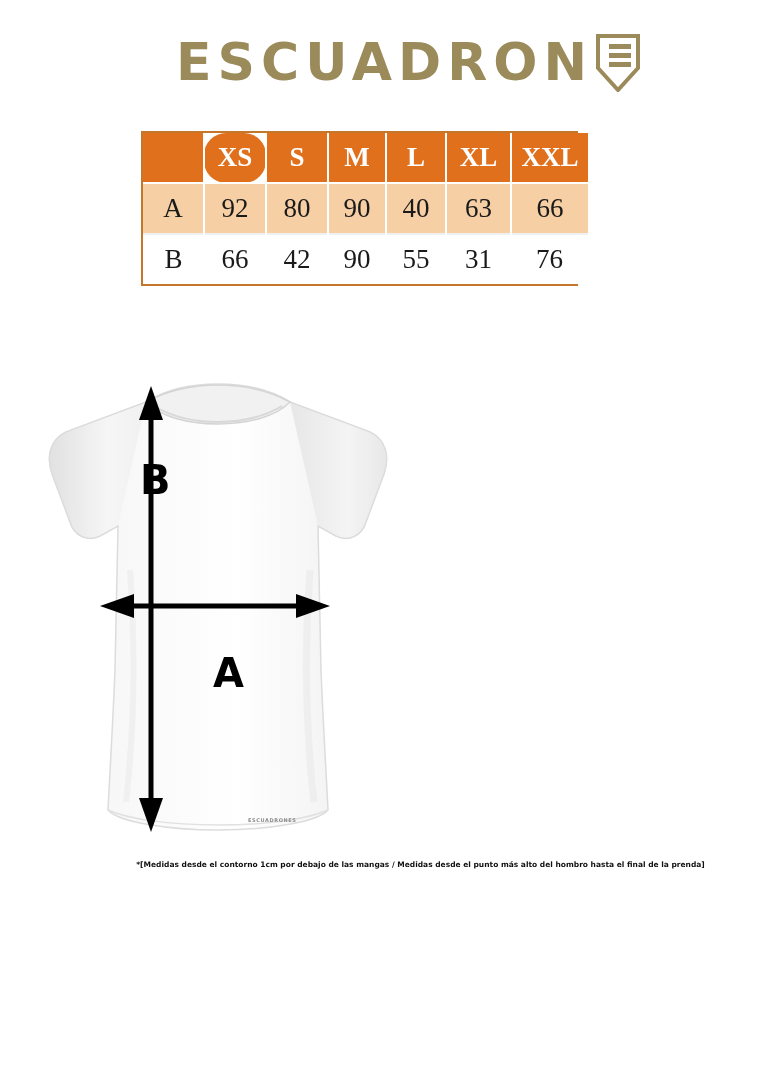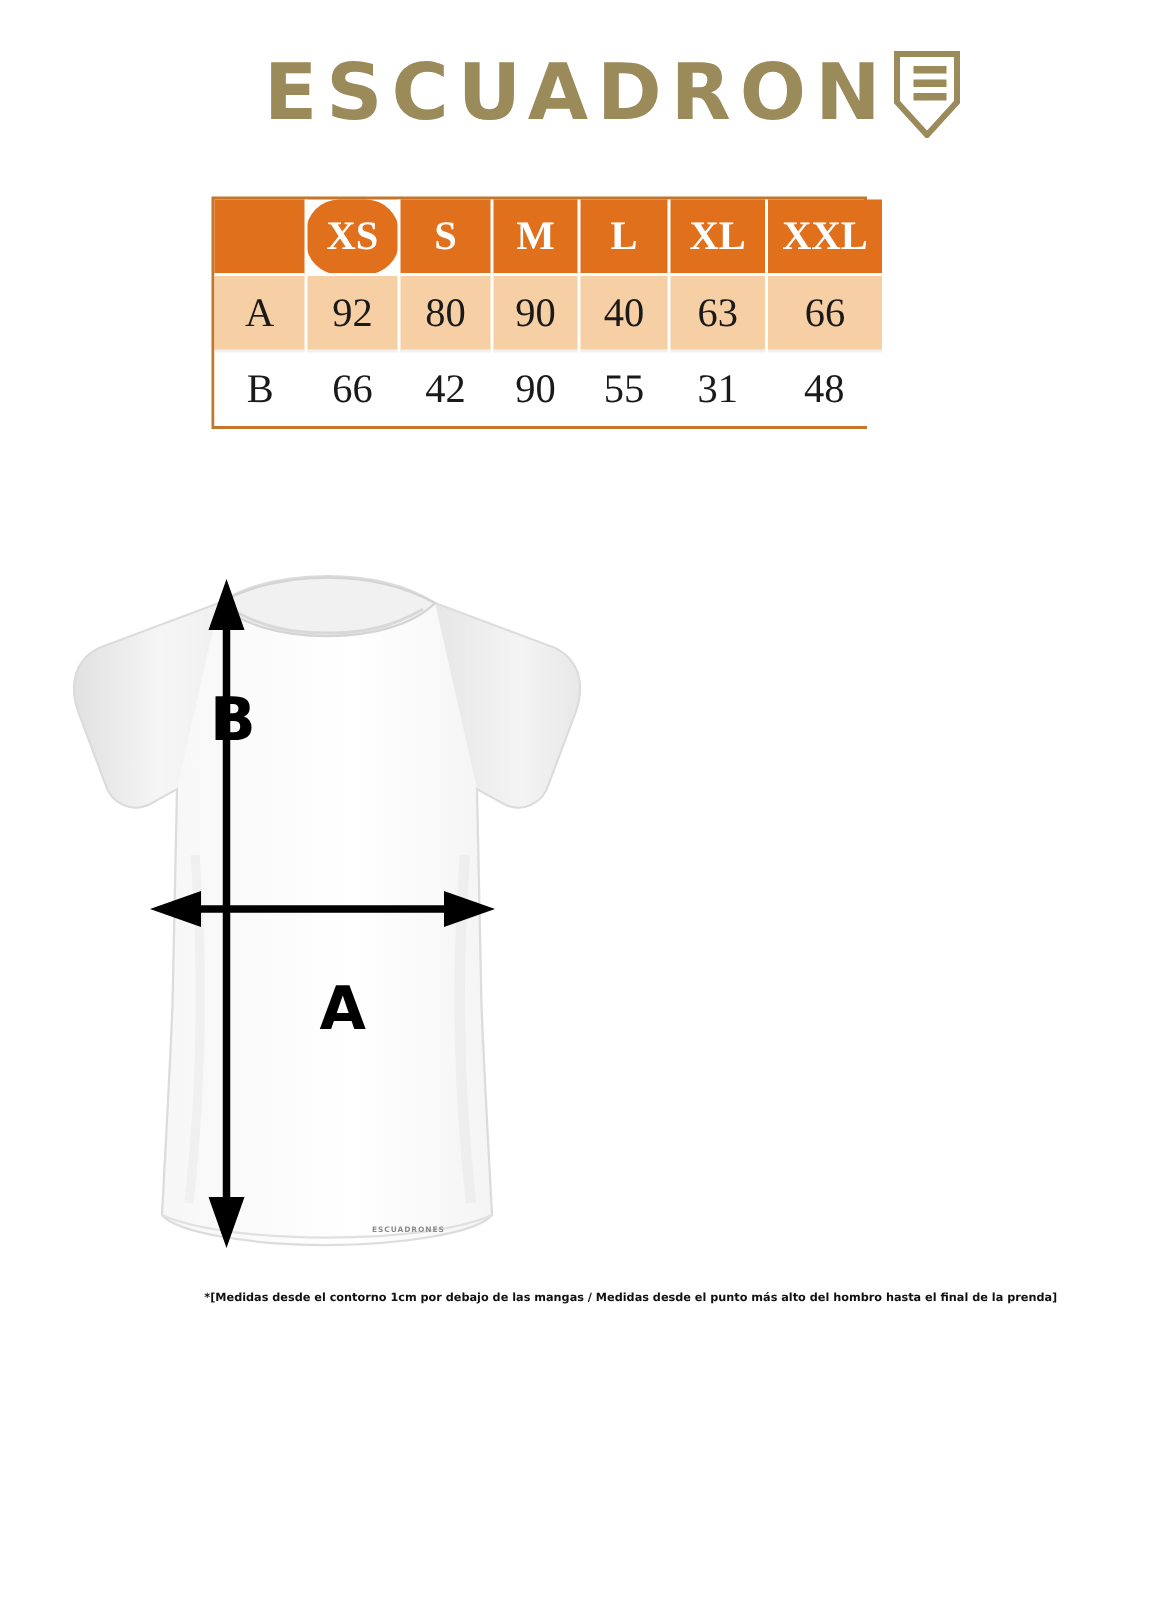--- a/index.html
+++ b/index.html
@@ -190,21 +190,21 @@
       <td>63</td>
       <td>66</td>
     </tr>
     <tr class="row-b">
       <td class="label-cell">B</td>
       <td>66</td>
       <td>42</td>
       <td>90</td>
       <td>55</td>
       <td>31</td>
-      <td>48</td>
+      <td>76</td>
     </tr>
   </tbody>
     </table>
 </div>
 
 <div class="shirt-area">
 
   <svg class="shirt-svg" width="420" height="480" viewBox="0 0 420 480">
     <defs>
       <linearGradient id="shade" x1="0" y1="0" x2="1" y2="0">

